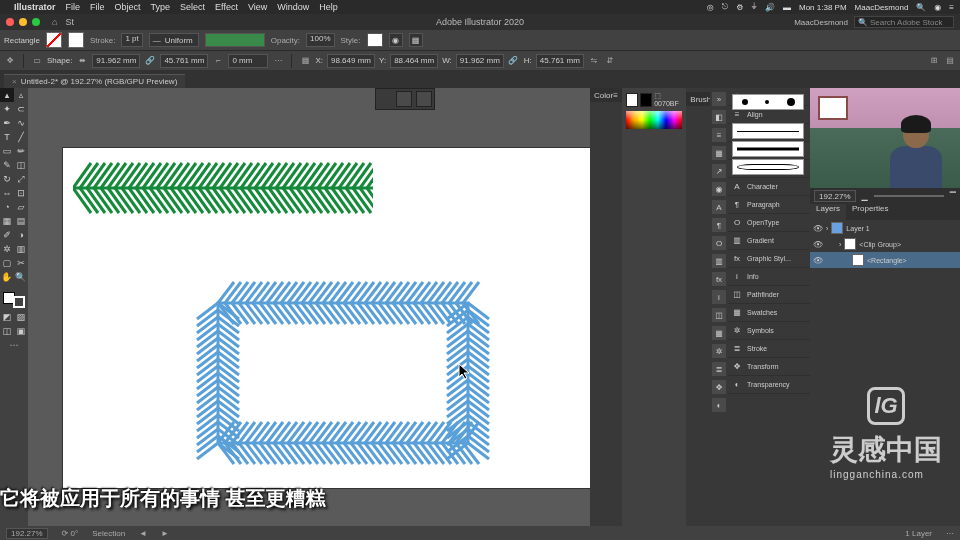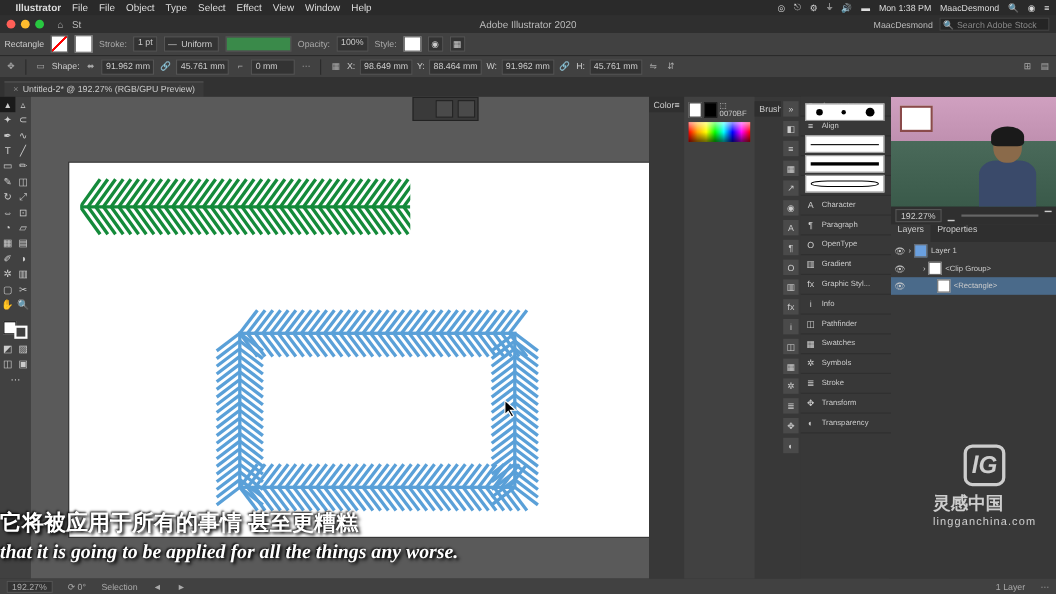--- a/index.html
+++ b/index.html
@@ -85,21 +85,21 @@
 .layers .lrow.sel { background:#4a6a8a; }
 .layers .lrow .indent { width:10px; }
 .statusbar { position:absolute; bottom:0; left:0; right:0; height:14px; background:#414141; display:flex; align-items:center; padding:0 6px; font-size:8px; color:#aaa; gap:14px; }
 .statusbar .sf { background:#333; border:1px solid #555; padding:0 4px; height:11px; display:flex; align-items:center; }
 .statusbar .spacer { flex:1; }
 .subtitle { position:absolute; bottom:28px; left:0; right:0; text-align:left; pointer-events:none; }
 .subtitle .cn { font-size:20px; font-weight:bold; color:#fff; text-shadow:2px 2px 3px #000,-1px -1px 2px #000; font-family:"Microsoft YaHei","PingFang SC",sans-serif; }
 .subtitle .en { font-size:18px; font-weight:bold; font-style:italic; color:#fff; text-shadow:2px 2px 3px #000,-1px -1px 2px #000; font-family:Georgia,serif; margin-top:2px; }
 .watermark { position:absolute; right:18px; bottom:60px; text-align:left; color:rgba(255,255,255,0.75); pointer-events:none; display:flex; align-items:center; gap:6px;flex-direction:column; }
 .watermark .wlogo { width:38px; height:38px; border:3px solid rgba(255,255,255,0.75); border-radius:8px; display:flex; align-items:center; justify-content:center; font-size:22px; font-weight:bold; font-style:italic; }
-.watermark .wt1 { font-size:16px; font-weight:bold; }
+.watermark .wt1 { font-size:28px; font-weight:bold; }
 .watermark .wt2 { font-size:10px; letter-spacing:1px; }
 </style>
 </head>
 <body>
 
 <div class="menubar">
   <span class="apple"></span>
   <span class="mitem" style="font-weight:bold">Illustrator</span>
   <span class="mitem">File</span>
   <span class="mitem">File</span>
@@ -816,21 +816,20 @@
   <span>Selection</span>
   <span>◄</span>
   <span>►</span>
   <span class="spacer"></span>
   <span>1 Layer</span>
   <span>⋯</span>
 </div>
 
 <div class="subtitle">
   <div class="cn">它将被应用于所有的事情 甚至更糟糕</div>
-  <div class="en">that it is going to be applied for all the things any worse.</div>
 </div>
 
 <div class="watermark">
   <div class="wlogo">lG</div>
   <div>
     <div class="wt1">灵感中国</div>
     <div class="wt2">lingganchina.com</div>
   </div>
 </div>
 

